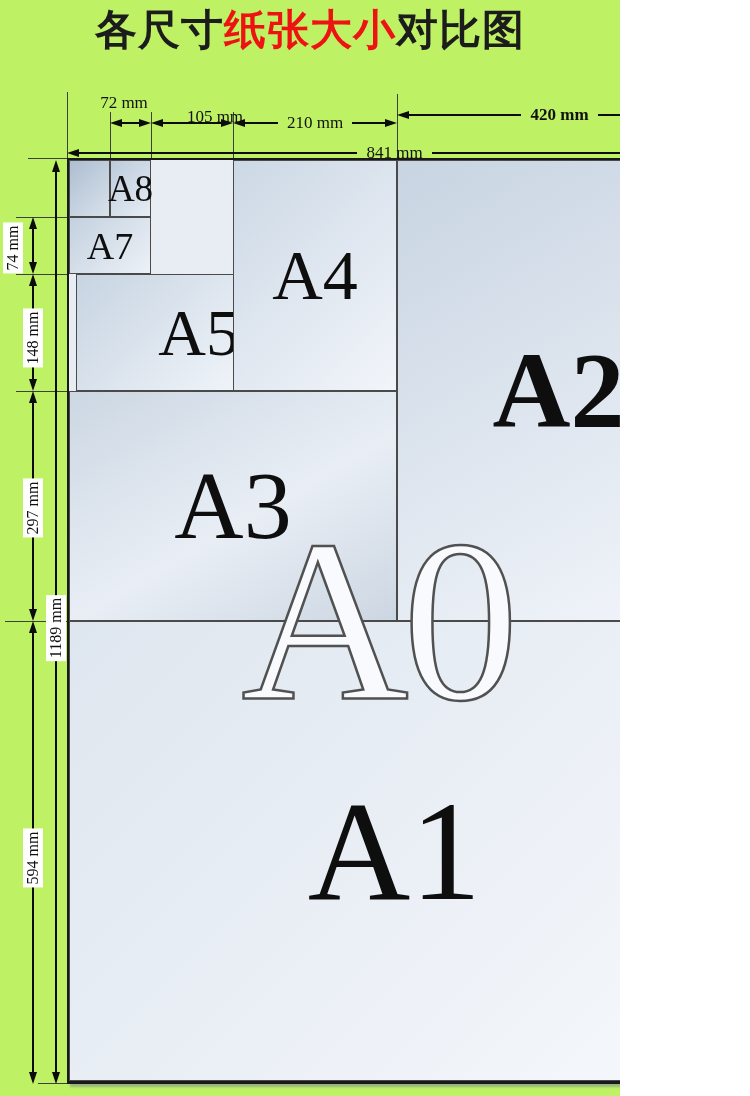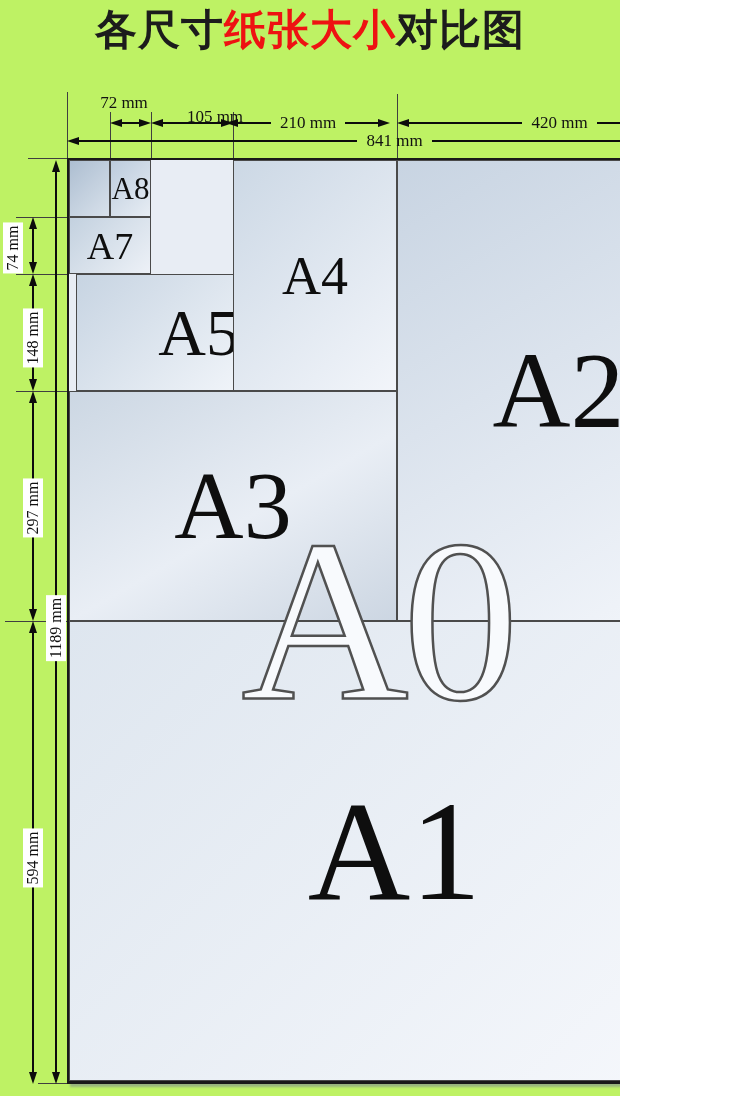--- a/index.html
+++ b/index.html
@@ -66,36 +66,36 @@
   <div class="dimh" style="left:110px;top:116px;width:41px;">
     <div class="tri-l"></div>
       <div class="ln"></div>
       <div class="tri-r"></div>
   </div>
   <div class="dimh" style="left:151px;top:116px;width:82px;">
     <div class="tri-l"></div>
       <div class="ln"></div>
       <div class="tri-r"></div>
   </div>
-  <div class="dimh" style="left:226px;top:116px;width:164px;">
+  <div class="dimh" style="left:233px;top:116px;width:164px;">
     <div class="tri-l"></div>
       <div class="ln"></div>
     <span class="dimlbl">210 mm</span>
     <div class="ln"></div>
       <div class="tri-r"></div>
   </div>
-  <div class="dimh" style="left:397px;top:116px;width:325px;">
+  <div class="dimh" style="left:397px;top:108px;width:325px;font-weight:bold;">
     <div class="tri-l"></div>
       <div class="ln"></div>
     <span class="dimlbl">420 mm</span>
     <div class="ln"></div>
       <div class="tri-r"></div>
   </div>
 
-  <div class="dimh" style="left:67px;top:134px;width:655px;">
+  <div class="dimh" style="left:67px;top:146px;width:655px;">
     <div class="tri-l"></div>
       <div class="ln"></div>
     <span class="dimlbl">841 mm</span>
     <div class="ln"></div>
       <div class="tri-r"></div>
   </div>
 
   <div class="dimv" style="left:26px;top:217px;height:57px;">
     <div class="tri-u"></div>
       <div class="ln"></div>
@@ -124,36 +124,36 @@
 
   <span class="vlbl" style="left:13px;top:248px;">74 mm</span>
   <span class="vlbl" style="left:33px;top:338px;">148 mm</span>
   <span class="vlbl" style="left:33px;top:508px;">297 mm</span>
   <span class="vlbl" style="left:33px;top:858px;">594 mm</span>
   <span class="vlbl" style="left:56px;top:628px;">1189 mm</span>
 
   <div class="sheet">
     <div class="paper" style="left:0;top:0;width:41px;height:57px;background:linear-gradient(135deg,#adbed1,#d8e1eb);"></div>
     <div class="paper" style="left:41px;top:0;width:41px;height:57px;background:linear-gradient(135deg,#bccbdc,#e7edf4);">
-      <span class="plbl" style="font-size:31px;">A8</span>
+      <span class="plbl" style="font-size:37px;">A8</span>
     </div>
     <div class="paper" style="left:0;top:57px;width:82px;height:57px;background:linear-gradient(135deg,#c3d1df,#edf1f7);">
       <span class="plbl" style="font-size:38px;">A7</span>
     </div>
     <div class="paper" style="left:7px;top:114px;width:164px;height:117px;background:linear-gradient(135deg,#c7d4e2,#f0f4f9);justify-content:flex-end;">
       <span class="plbl" style="font-size:66px;">A5</span>
     </div>
     <div class="paper" style="left:164px;top:0;width:164px;height:231px;background:linear-gradient(135deg,#ccd8e5,#f2f5fa);">
-      <span class="plbl" style="font-size:54px;">A4</span>
+      <span class="plbl" style="font-size:70px;">A4</span>
     </div>
     <div class="paper" style="left:0;top:231px;width:328px;height:230px;background:linear-gradient(150deg,#ccd7e3 0%,#e9eef5 55%,#ccd6e2 100%);">
       <span class="plbl" style="font-size:96px;">A3</span>
     </div>
     <div class="paper" style="left:328px;top:0;width:323px;height:461px;background:linear-gradient(150deg,#c8d4e2,#f3f6fb);">
-      <span class="plbl" style="font-size:108px;">A2</span>
+      <span class="plbl" style="font-size:108px;font-weight:bold;">A2</span>
     </div>
     <div class="paper" style="left:0;top:461px;width:651px;height:460px;background:linear-gradient(135deg,#dee6ef,#f6f8fc);font-family:Liberation Serif, serif;">
       <span class="plbl" style="font-size:142px;">A1</span>
     </div>
   </div>
 
   <svg class="a0svg" width="520" height="260" viewBox="0 0 520 260">
     <text x="260" y="132" text-anchor="middle" dominant-baseline="central" font-family="Liberation Serif, DejaVu Serif, serif" font-size="232" letter-spacing="-6" fill="#f8fafd" stroke="#515151" stroke-width="2.5">A0</text>
   </svg>
 

